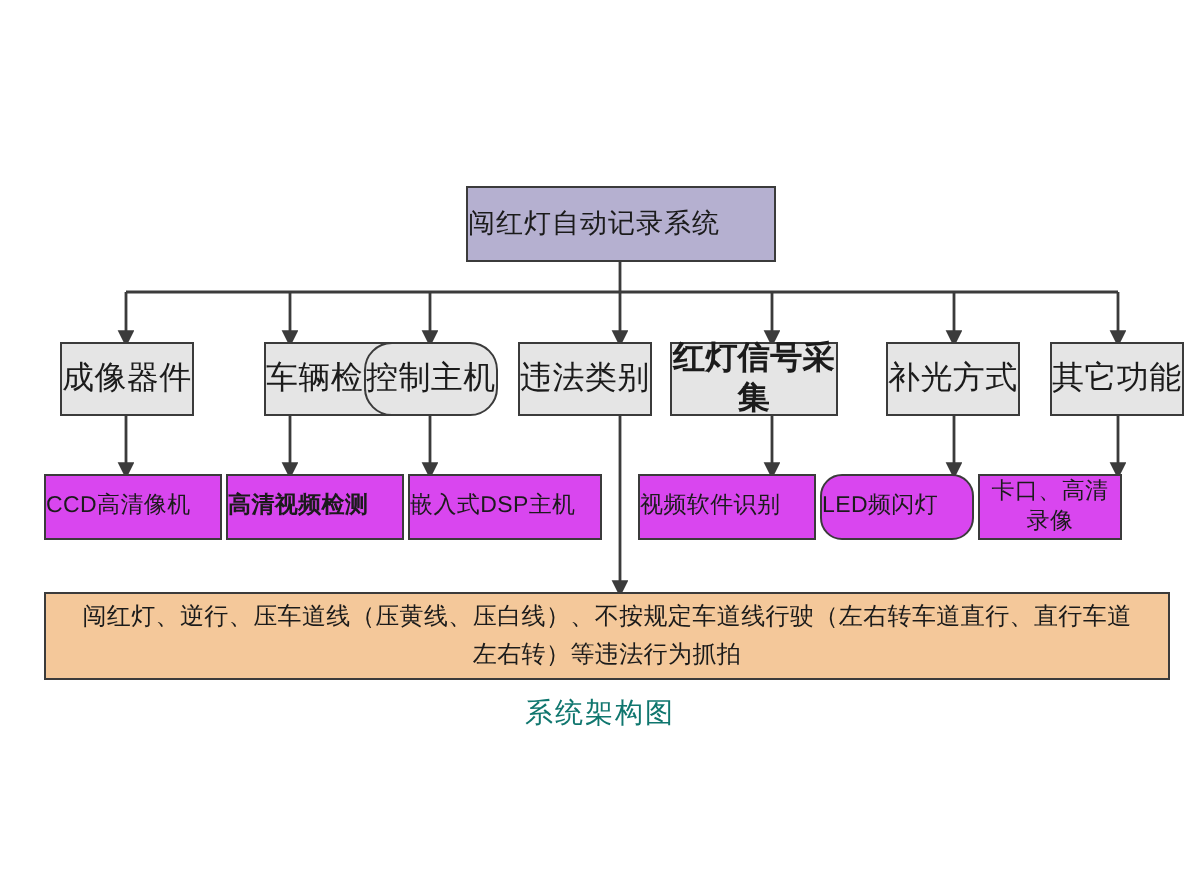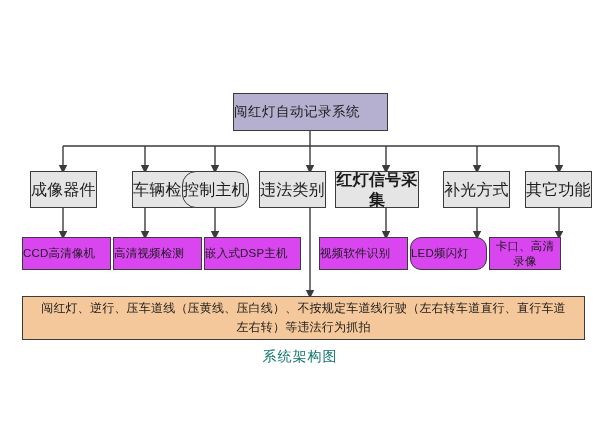--- a/index.html
+++ b/index.html
@@ -109,21 +109,21 @@
   <div class="node cat-node" style="left:525px;top:171px;width:67px;height:37px;">
     <span>其它功能</span>
   </div>
   <div class="node cat-node" style="left:443px;top:171px;width:67px;height:37px;">
     <span>补光方式</span>
   </div>
 
   <div class="node detail-node" style="left:22px;top:237px;width:89px;height:33px;">
     <span>CCD高清像机</span>
   </div>
-  <div class="node detail-node" style="left:113px;top:237px;width:89px;height:33px;">
+  <div class="node detail-node" style="left:113px;top:237px;width:89px;height:33px;font-weight:bold;">
     <span>高清视频检测</span>
   </div>
   <div class="node detail-node" style="left:204px;top:237px;width:97px;height:33px;">
     <span>嵌入式DSP主机</span>
   </div>
   <div class="node detail-node" style="left:319px;top:237px;width:89px;height:33px;">
     <span>视频软件识别</span>
   </div>
   <div class="node detail-node" style="left:410px;top:237px;width:77px;height:33px;border-radius:11px;">
     <span>LED频闪灯</span>

